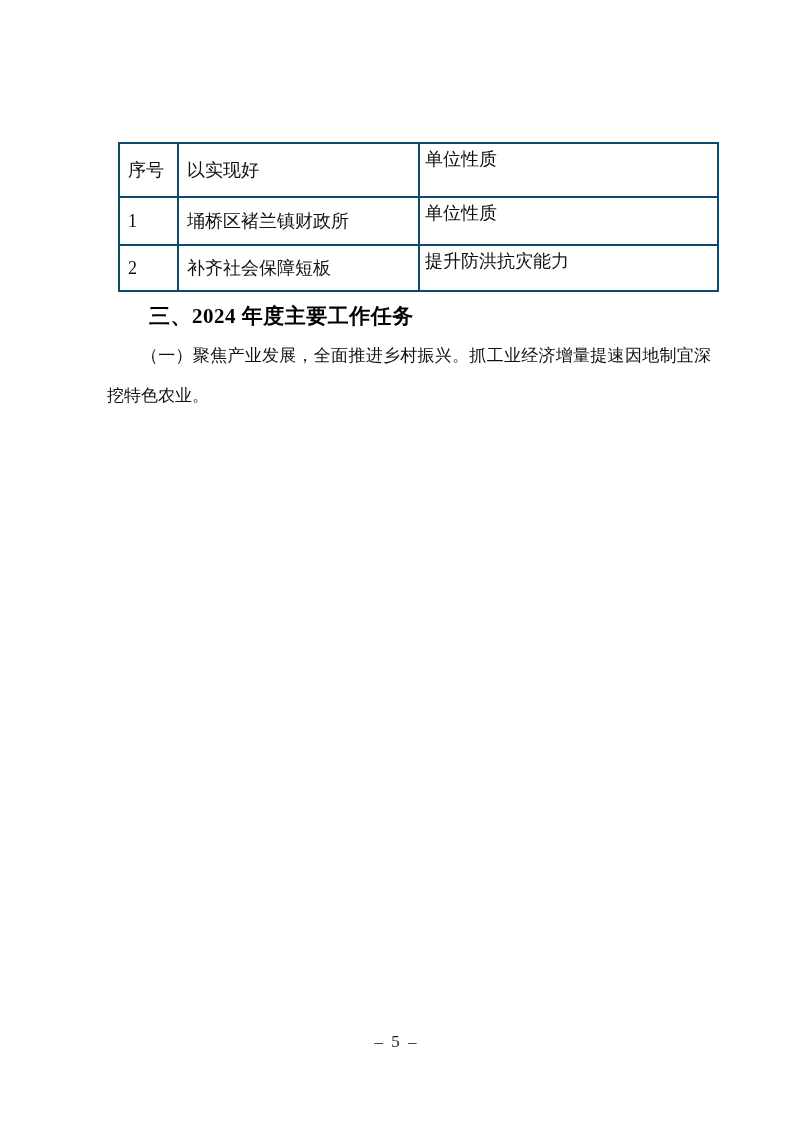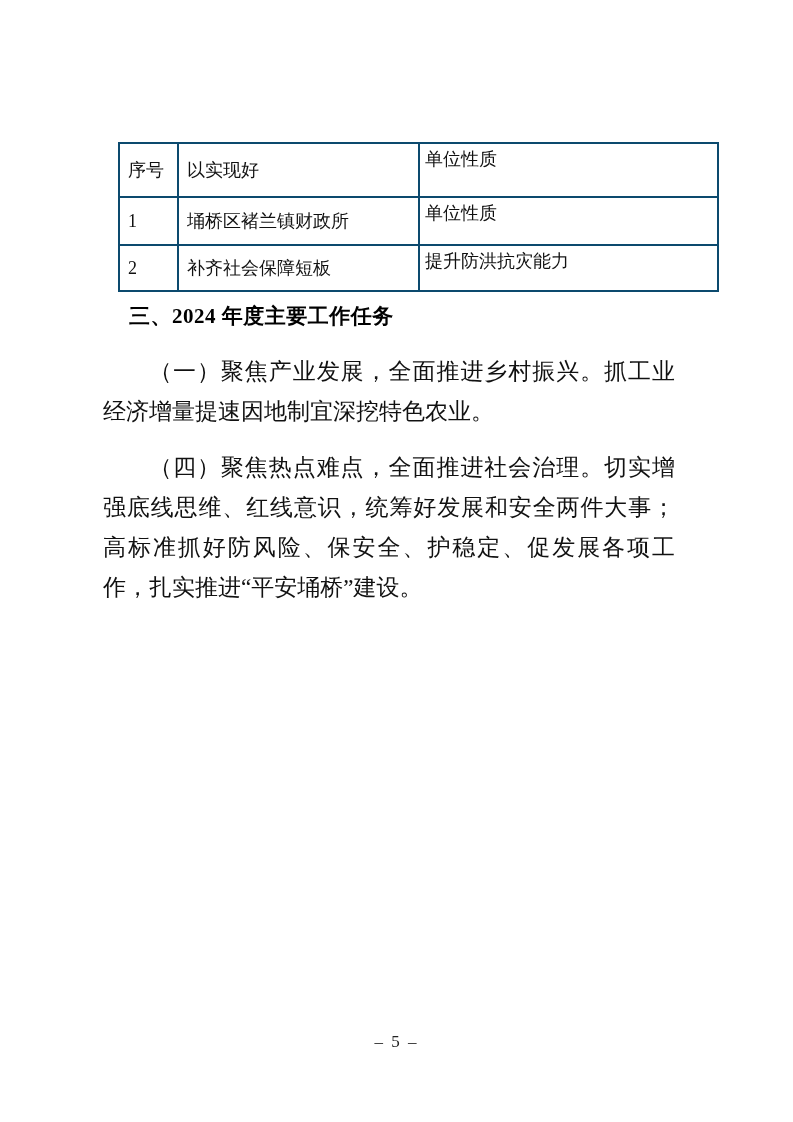--- a/index.html
+++ b/index.html
@@ -45,36 +45,36 @@
   table.units-table th.col3,
   table.units-table td.col3 {
     vertical-align: top;
     padding-top: 3px;
     padding-left: 5px;
   }
 
   
   .content {
     position: absolute;
-    left: 87px;
+    left: 107px;
     top: 296px;
     width: 604px;
   }
   .content h3 {
     margin: 0;
     font-size: 21px;
     font-weight: 700;
     line-height: 40px;
     text-indent: 2em;
     color: #000000;
     letter-spacing: 0.5px;
   }
   .content p {
-    margin: 16px;
-    font-size: 23px;
+    margin: 0;
+    font-size: 17px;
     line-height: 40px;
     text-indent: 2em;
     text-align: justify;
     text-justify: inter-ideograph;
     color: #111111;
   }
 
   
   .footer {
     position: absolute;
@@ -113,18 +113,17 @@
       <td>2</td>
       <td>补齐社会保障短板</td>
       <td class="col3">提升防洪抗灾能力</td>
     </tr>
   </tbody>
     </table>
 
   <div class="content">
     <h3>三、2024 年度主要工作任务</h3>
     <p>（一）聚焦产业发展，全面推进乡村振兴。抓工业经济增量提速因地制宜深挖特色农业。</p>
-    <p>（四）聚焦热点难点，全面推进社会治理。切实增强底线思维、红线意识，统筹好发展和安全两件大事；高标准抓好防风险、保安全、护稳定、促发展各项工作，扎实推进“平安埇桥”建设。</p>
   </div>
 
   <div class="footer">–  5  –</div>
 
 </div>
 
 </body></html>

